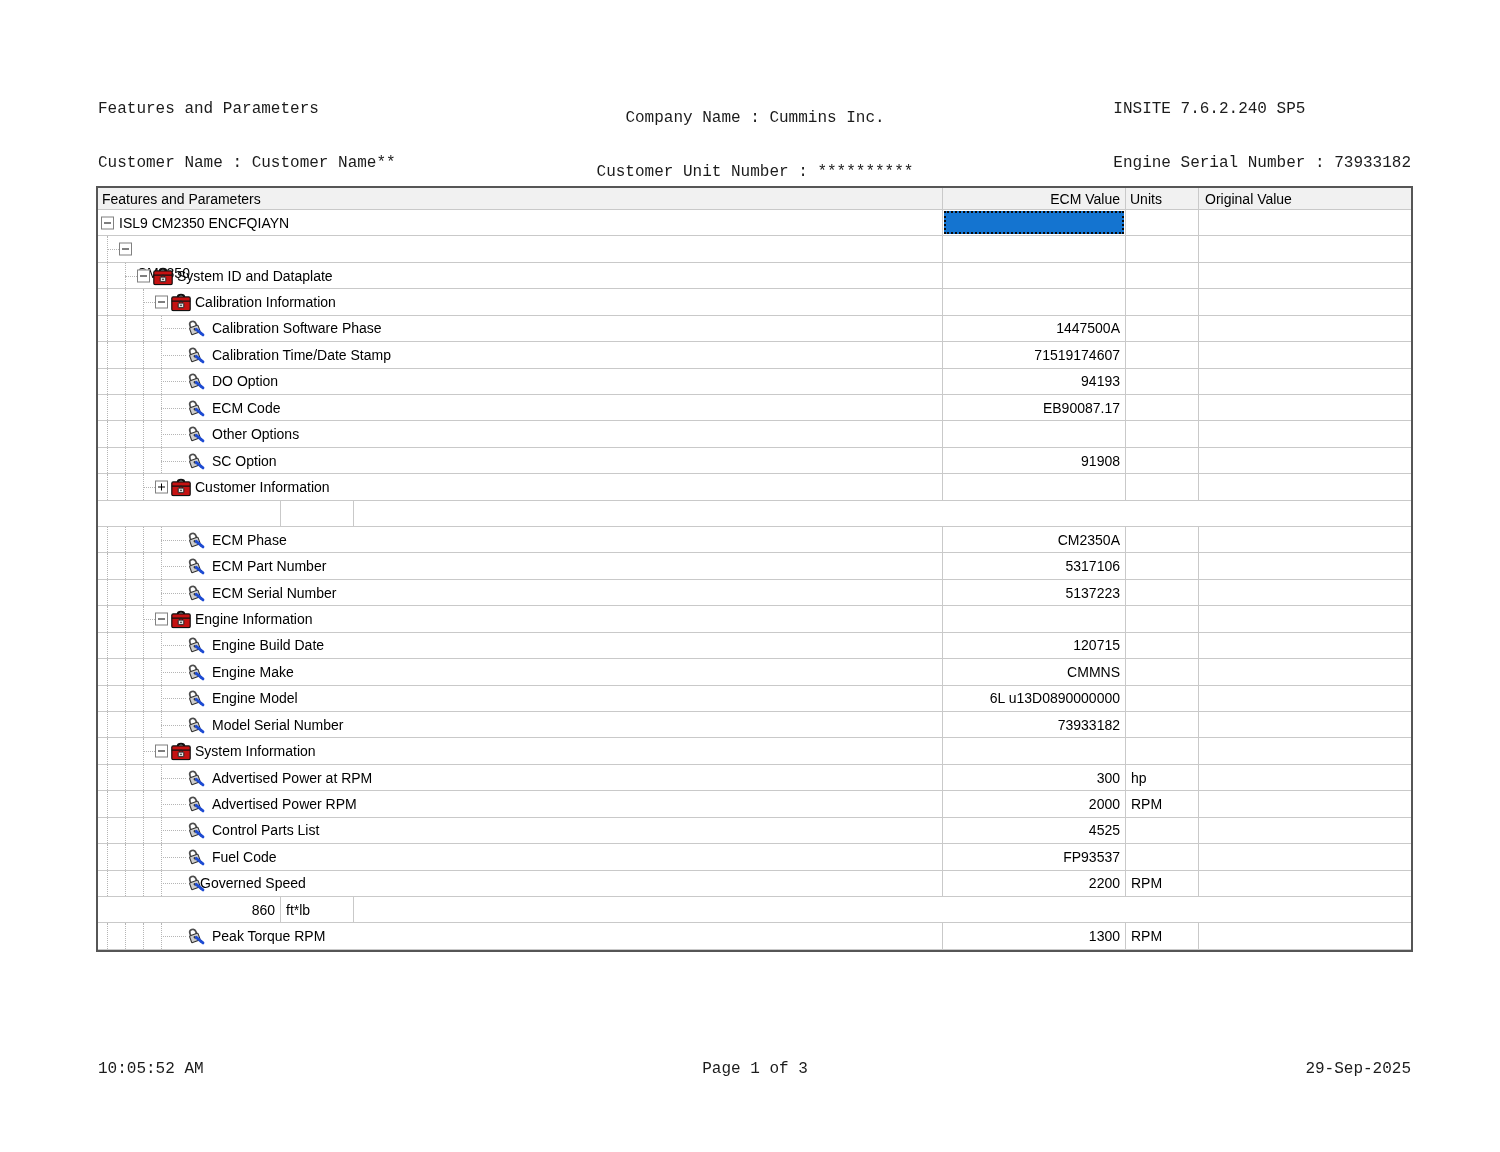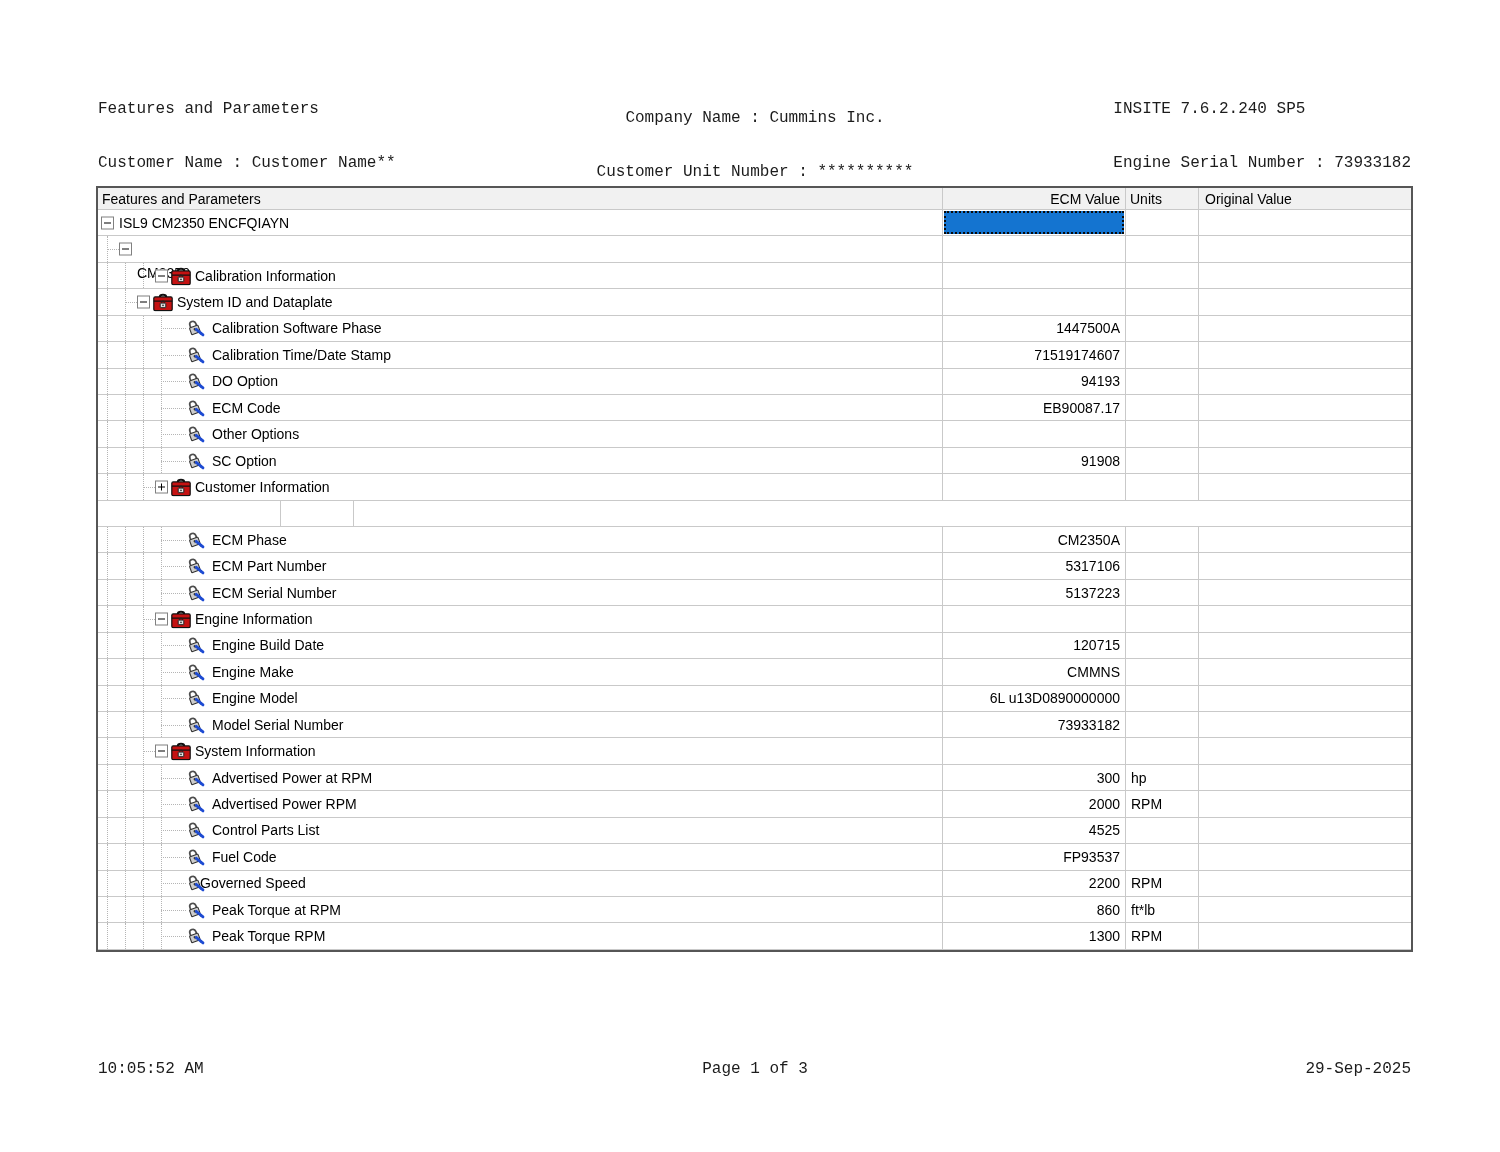--- a/index.html
+++ b/index.html
@@ -100,20 +100,40 @@
             <span class="tlabel" style="left: 39px; margin-top: 24px;">CM2350</span>
           </div>
           <div class="cell ecm"></div>
           <div class="cell units"></div>
           <div class="cell orig"></div>
         </div>
         <div class="row">
           <div class="cell tree">
             <span class="guide" style="left: 9px;"></span>
             <span class="guide" style="left: 27px;"></span>
+            <span class="stub" style="left: 27px; width: 12px;"></span>
+            <span class="expand minus" style="left: 39px;"></span>
+            <svg class="icon" width="20" height="19" viewBox="0 0 20 19" style="left: 55px;">
+    <path d="M6.8 4.6 C6.8 1.5 13.2 1.5 13.2 4.6" fill="none" stroke="#111" stroke-width="2"></path>
+    <rect x="0.8" y="4.4" width="18.4" height="13.8" rx="1.4" fill="#c51212" stroke="#111" stroke-width="1.2"></rect>
+    <line x1="0.8" y1="8.6" x2="19.2" y2="8.6" stroke="#111" stroke-width="1.2"></line>
+    <rect x="7.2" y="10.6" width="5.6" height="4.6" rx="0.6" fill="#e3e3e3" stroke="#222" stroke-width="1"></rect>
+    <path d="M8.6 10.6 V9.9 a1.4 1.4 0 0 1 2.8 0 v0.7" fill="none" stroke="#222" stroke-width="1"></path>
+    <circle cx="10" cy="12.9" r="0.8" fill="#222"></circle>
+  </svg>
+            <span class="tlabel" style="left: 79px;">System ID and Dataplate</span>
+          </div>
+          <div class="cell ecm"></div>
+          <div class="cell units"></div>
+          <div class="cell orig"></div>
+        </div>
+        <div class="row">
+          <div class="cell tree">
+            <span class="guide" style="left: 9px;"></span>
+            <span class="guide" style="left: 27px;"></span>
             <span class="guide" style="left: 45px;"></span>
             <span class="stub" style="left: 45px; width: 12px;"></span>
             <span class="expand minus" style="left: 57px;"></span>
             <svg class="icon" width="20" height="19" viewBox="0 0 20 19" style="left: 73px;">
     <path d="M6.8 4.6 C6.8 1.5 13.2 1.5 13.2 4.6" fill="none" stroke="#111" stroke-width="2"></path>
     <rect x="0.8" y="4.4" width="18.4" height="13.8" rx="1.4" fill="#c51212" stroke="#111" stroke-width="1.2"></rect>
     <line x1="0.8" y1="8.6" x2="19.2" y2="8.6" stroke="#111" stroke-width="1.2"></line>
     <rect x="7.2" y="10.6" width="5.6" height="4.6" rx="0.6" fill="#e3e3e3" stroke="#222" stroke-width="1"></rect>
     <path d="M8.6 10.6 V9.9 a1.4 1.4 0 0 1 2.8 0 v0.7" fill="none" stroke="#222" stroke-width="1"></path>
     <circle cx="10" cy="12.9" r="0.8" fill="#222"></circle>
@@ -121,40 +141,20 @@
             <span class="tlabel" style="left: 97px;">Calibration Information</span>
           </div>
           <div class="cell ecm"></div>
           <div class="cell units"></div>
           <div class="cell orig"></div>
         </div>
         <div class="row">
           <div class="cell tree">
             <span class="guide" style="left: 9px;"></span>
             <span class="guide" style="left: 27px;"></span>
-            <span class="stub" style="left: 27px; width: 12px;"></span>
-            <span class="expand minus" style="left: 39px;"></span>
-            <svg class="icon" width="20" height="19" viewBox="0 0 20 19" style="left: 55px;">
-    <path d="M6.8 4.6 C6.8 1.5 13.2 1.5 13.2 4.6" fill="none" stroke="#111" stroke-width="2"></path>
-    <rect x="0.8" y="4.4" width="18.4" height="13.8" rx="1.4" fill="#c51212" stroke="#111" stroke-width="1.2"></rect>
-    <line x1="0.8" y1="8.6" x2="19.2" y2="8.6" stroke="#111" stroke-width="1.2"></line>
-    <rect x="7.2" y="10.6" width="5.6" height="4.6" rx="0.6" fill="#e3e3e3" stroke="#222" stroke-width="1"></rect>
-    <path d="M8.6 10.6 V9.9 a1.4 1.4 0 0 1 2.8 0 v0.7" fill="none" stroke="#222" stroke-width="1"></path>
-    <circle cx="10" cy="12.9" r="0.8" fill="#222"></circle>
-  </svg>
-            <span class="tlabel" style="left: 79px;">System ID and Dataplate</span>
-          </div>
-          <div class="cell ecm"></div>
-          <div class="cell units"></div>
-          <div class="cell orig"></div>
-        </div>
-        <div class="row">
-          <div class="cell tree">
-            <span class="guide" style="left: 9px;"></span>
-            <span class="guide" style="left: 27px;"></span>
             <span class="guide" style="left: 45px;"></span>
             <span class="guide" style="left: 63px;"></span>
             <span class="stub" style="left: 63px; width: 25px;"></span>
             <svg class="icon" width="19" height="19" viewBox="0 0 19 19" style="left: 88px;">
     <g transform="rotate(-20 8 10)">
       <path d="M5.2 8.2 V5.8 a3.1 3.1 0 0 1 6.2 0 v2.4" fill="none" stroke="#4d4d4d" stroke-width="1.7"></path>
       <rect x="3.8" y="8" width="9" height="7.2" rx="0.9" fill="#cdcdcd" stroke="#333" stroke-width="1.1"></rect>
       <circle cx="8.3" cy="10.8" r="1" fill="#333"></circle>
       <rect x="7.85" y="10.8" width="0.9" height="2.2" fill="#333"></rect>
     </g>
@@ -660,38 +660,20 @@
           </div>
           <div class="cell ecm">
             <span class="val">2200</span>
           </div>
           <div class="cell units">
             <span class="uval">RPM</span>
           </div>
           <div class="cell orig"></div>
         </div>
         <div class="row">
-          <div class="cell tree">
-            <span class="guide" style="left: 9px;"></span>
-            <span class="guide" style="left: 27px;"></span>
-            <span class="guide" style="left: 45px;"></span>
-            <span class="guide" style="left: 63px;"></span>
-            <span class="stub" style="left: 63px; width: 25px;"></span>
-            <svg class="icon" width="19" height="19" viewBox="0 0 19 19" style="left: 88px;">
-    <g transform="rotate(-20 8 10)">
-      <path d="M5.2 8.2 V5.8 a3.1 3.1 0 0 1 6.2 0 v2.4" fill="none" stroke="#4d4d4d" stroke-width="1.7"></path>
-      <rect x="3.8" y="8" width="9" height="7.2" rx="0.9" fill="#cdcdcd" stroke="#333" stroke-width="1.1"></rect>
-      <circle cx="8.3" cy="10.8" r="1" fill="#333"></circle>
-      <rect x="7.85" y="10.8" width="0.9" height="2.2" fill="#333"></rect>
-    </g>
-    <path d="M10.2 10.8 L17 16.4" stroke="#1e4bd2" stroke-width="2.8" stroke-linecap="round"></path>
-    <path d="M14.2 15.9 l1.3-1.6" stroke="#1e4bd2" stroke-width="1.3"></path>
-  </svg>
-            <span class="tlabel" style="left: 114px;">Peak Torque at RPM</span>
-          </div>
           <div class="cell ecm">
             <span class="val">860</span>
           </div>
           <div class="cell units">
             <span class="uval">ft*lb</span>
           </div>
           <div class="cell orig"></div>
         </div>
         <div class="row">
           <div class="cell tree">

